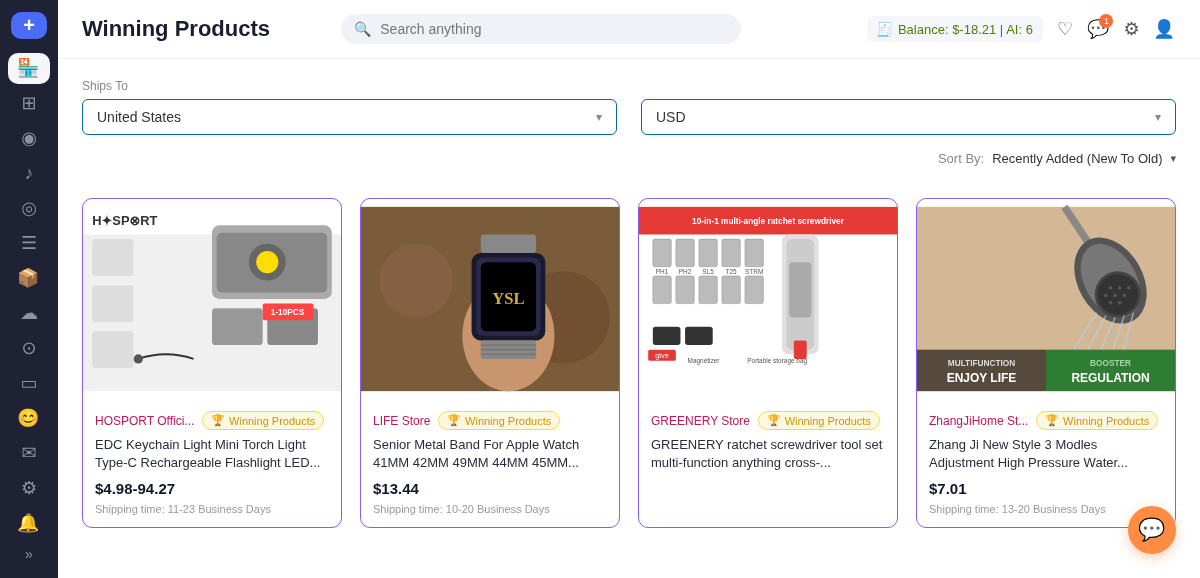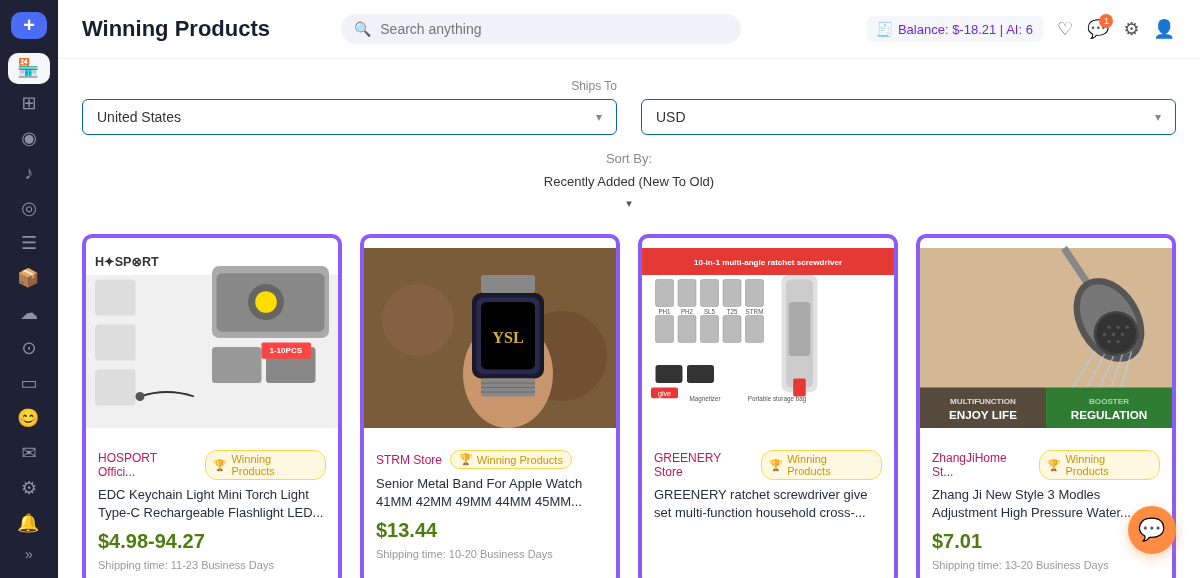--- a/index.html
+++ b/index.html
@@ -85,21 +85,21 @@
       width: 100%;
     }
     .search-icon { color: #aaa; font-size: 14px; }
 
     .header-actions {
       display: flex;
       align-items: center;
       gap: 14px;
       margin-left: auto;
     }
-    .balance-text { font-size: 13px; color: #6d28d9; white-space: nowrap; }
+    .balance-text { font-size: 13px; color: #4d7c0f; white-space: nowrap; }
     .header-icon { color: #555; font-size: 18px; cursor: pointer; position: relative; }
     .header-icon .badge {
       position: absolute; top: -4px; right: -4px;
       background: #ff6b35; color: white;
       font-size: 9px; width: 14px; height: 14px;
       border-radius: 50%; display: flex; align-items: center; justify-content: center;
     }
 
     
     .content {
@@ -114,61 +114,61 @@
       gap: 24px;
       margin-bottom: 16px;
       align-items: flex-end;
     }
     .filter-group {
       display: flex;
       flex-direction: column;
       gap: 6px;
       flex: 1;
     }
-    .filter-label { font-size: 12px; color: #888; text-align: right; }
+    .filter-label { font-size: 12px; color: #888; }
     .filter-select {
       display: flex;
       align-items: center;
       justify-content: space-between;
       border: 1px solid #0369a1;
       border-radius: 6px;
       padding: 9px 14px;
       background: #fff;
       font-size: 14px;
       color: #333;
       cursor: pointer;
     }
     .filter-select .chevron { color: #888; font-size: 12px; }
 
     
     .sort-row {
       display: flex;
       justify-content: flex-end;
       align-items: center;
       gap: 8px;
-      margin-bottom: 24px;
-      flex-direction: column;
+      margin-bottom: 16px;
     }
     .sort-label { font-size: 13px; color: #888; }
     .sort-value { font-size: 13px; color: #333; font-weight: 500; cursor: pointer; }
     .sort-chevron { color: #555; font-size: 11px; }
 
     
     .product-grid {
       display: grid;
       grid-template-columns: repeat(4, 1fr);
       gap: 18px;
     }
 
     .product-card {
       background: #fff;
-      border: 4px solid #8b5cf6;
+      border: 1px solid #8b5cf6;
       border-radius: 10px;
       overflow: hidden;
       cursor: pointer;
+      margin-top: 16px;
     }
 
     .product-info { padding: 12px; }
 
     .store-badge-row {
       display: flex;
       align-items: center;
       gap: 8px;
       margin-bottom: 6px;
     }
@@ -193,23 +193,23 @@
       font-weight: 400;
       line-height: 1.4;
       margin-bottom: 8px;
       display: -webkit-box;
       -webkit-line-clamp: 2;
       -webkit-box-orient: vertical;
       overflow: hidden;
     }
 
     .product-price {
-      font-size: 20px;
+      font-size: 15px;
       font-weight: 700;
-      color: #4d7c0f;
+      color: #0f172a;
       margin-bottom: 6px;
     }
 
     .shipping-time {
       font-size: 11px;
       color: #999;
     }
 
     
     .chat-fab {
@@ -371,21 +371,21 @@
             <rect x="130" y="145" width="60" height="20" rx="3" fill="#888"></rect>
             <rect x="130" y="30" width="60" height="20" rx="3" fill="#888"></rect>
 
             <line x1="130" y1="150" x2="190" y2="150" stroke="#666" stroke-width="1"></line>
             <line x1="130" y1="155" x2="190" y2="155" stroke="#666" stroke-width="1"></line>
             <line x1="130" y1="160" x2="190" y2="160" stroke="#666" stroke-width="1"></line>
           </svg>
         </div>
         <div class="product-info">
           <div class="store-badge-row">
-            <span class="store-name">STRM Store</span>
+            <span class="store-name">LIFE Store</span>
             <div class="winning-badge">
               <span class="trophy">🏆</span>
               <span>Winning Products</span>
             </div>
           </div>
           <p class="product-title">Senior Metal Band For Apple Watch 41MM 42MM 49MM 44MM 45MM...</p>
           <div class="product-price">$13.44</div>
           <div class="shipping-time">Shipping time: 10-20 Business Days</div>
         </div>
       </div>
@@ -437,21 +437,21 @@
           </svg>
         </div>
         <div class="product-info">
           <div class="store-badge-row">
             <span class="store-name">GREENERY Store</span>
             <div class="winning-badge">
               <span class="trophy">🏆</span>
               <span>Winning Products</span>
             </div>
           </div>
-          <p class="product-title">GREENERY ratchet screwdriver give set multi-function household cross-...</p>
+          <p class="product-title">GREENERY ratchet screwdriver tool set multi-function anything cross-...</p>
         </div>
       </div>
 
       <div class="product-card">
         <div class="product-image-container">
           <svg viewBox="0 0 280 200" xmlns="http://www.w3.org/2000/svg" width="100%" height="100%">
             <rect width="280" height="200" fill="#d4b896"></rect>
 
             <line x1="160" y1="0" x2="200" y2="60" stroke="#888" stroke-width="8"></line>
 

